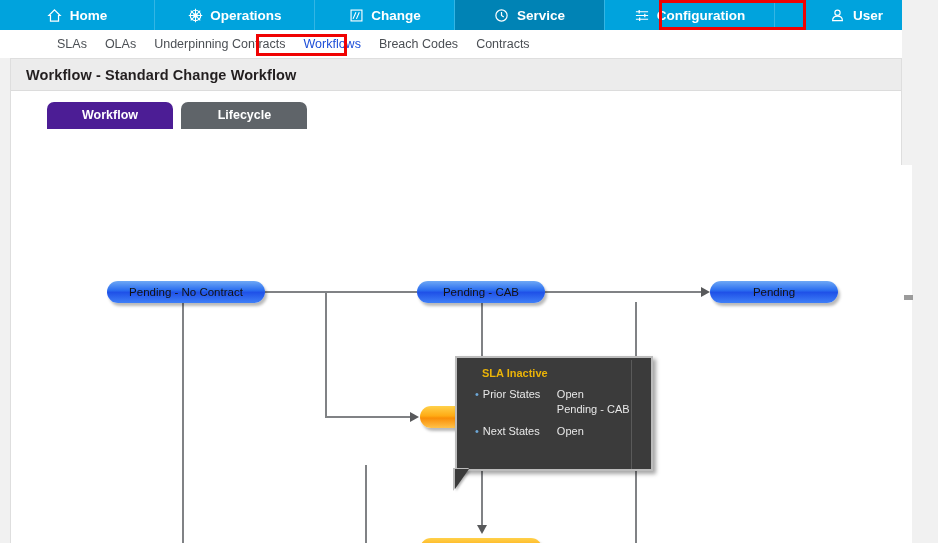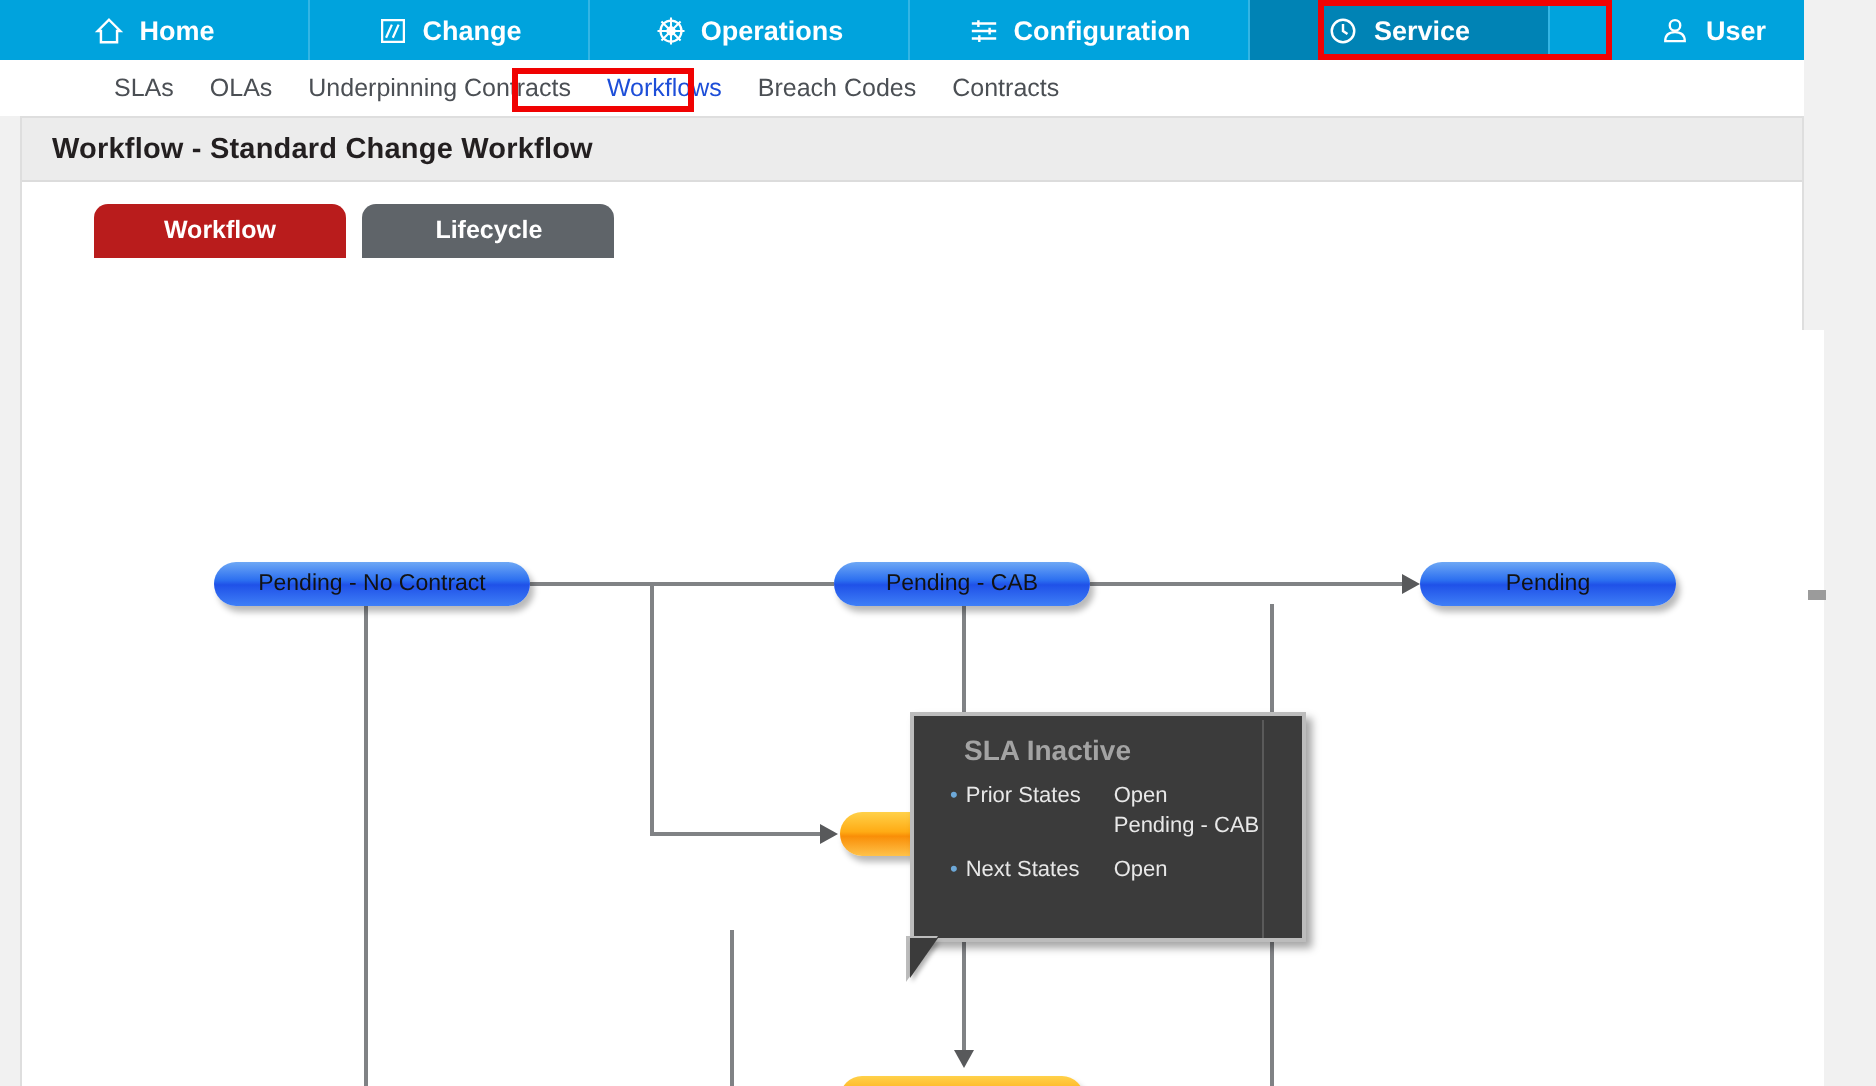--- a/index.html
+++ b/index.html
@@ -41,21 +41,21 @@
   .panel-head{height:32px;background:#ececec;border-bottom:1px solid #dcdcdc;display:flex;align-items:center;padding-left:15px;box-sizing:border-box;}
   .panel-title{font-size:14.5px;font-weight:bold;color:#231f20;letter-spacing:.1px;}
 
   
   .tabrow{position:relative;height:27px;margin-top:11px;padding-left:36px;box-sizing:border-box;}
   .tab{
     display:inline-block;height:27px;line-height:26px;padding:0 0;width:126px;text-align:center;
     font-size:12.5px;font-weight:bold;color:#ffffff;
     border-radius:7px 7px 0 0;box-sizing:border-box;vertical-align:bottom;
   }
-  .tab.active{background:#b91c1c;}
+  .tab.active{background:#4c1d95;}
   .tab.inactive{background:#5f6469;margin-left:4px;}
   .tabline{position:absolute;left:14px;top:127px;width:866px;height:3px;background:#8d949c;}
 
   
   .newbtn{
     position:absolute;left:14px;top:136px;width:124px;height:22px;background:#8d949c;
     border-radius:11px;color:#ffffff;font-size:12px;font-weight:bold;
     display:flex;align-items:center;justify-content:center;letter-spacing:.4px;
   }
 
@@ -86,21 +86,21 @@
   .arrow.right{border-top:5px solid transparent;border-bottom:5px solid transparent;border-left:9px solid #58595b;}
   .arrow.down{border-left:5px solid transparent;border-right:5px solid transparent;border-top:9px solid #58595b;}
 
   
   .tooltip{
     position:absolute;left:455px;top:356px;width:198px;height:115px;
     background:#3b3b3b;border:2px solid #bcbcbc;box-sizing:border-box;
     box-shadow:3px 3px 4px rgba(0,0,0,.35);
   }
   .tooltip .tip-title{
-    color:#a3a3a3;font-size:14px;font-weight:bold;
+    color:#eab308;font-size:11px;font-weight:bold;
     padding:9px 0 0 25px;
   }
   .tooltip .tip-body{padding:8px 0 0 18px;}
   .tip-row{display:flex;font-size:11px;color:#e8e8e8;line-height:15px;}
   .tip-bullet{color:#6da8d8;margin-right:4px;font-size:11px;}
   .tip-label{width:74px;}
   .tip-vals{display:flex;flex-direction:column;}
   .tip-gap{height:7px;}
   .tip-inner-line{position:absolute;right:19px;top:2px;width:1px;height:109px;background:#5a5a5a;}
   .tip-tail{
@@ -124,56 +124,56 @@
 
   <div class="topnav">
     <div class="navitem home">
       <span class="navicon">
         <svg width="15" height="15" viewBox="0 0 16 16">
             <path d="M8 2 L14 8 L12.3 8 L12.3 14 L3.7 14 L3.7 8 L2 8 Z" fill="none" stroke="#ffffff" stroke-width="1.3"></path>
           </svg>
       </span>
       <span>Home</span>
     </div>
-    <div class="navitem chg">
-      <span class="navicon">
-        <svg width="15" height="15" viewBox="0 0 16 16">
-          <rect x="2.2" y="2.2" width="11.6" height="11.6" fill="none" stroke="#fff" stroke-width="1.2"></rect>
-          <path d="M4.3 11.6 L7.4 4.6 M7.9 11.6 L11 4.6" stroke="#fff" stroke-width="1.2"></path>
-        </svg>
-      </span>
-      <span>Change</span>
-    </div>
     <div class="navitem ops">
       <span class="navicon">
         <svg width="15" height="15" viewBox="0 0 16 16">
           <circle cx="8" cy="8" r="5.6" fill="none" stroke="#fff" stroke-width="1.2"></circle>
           <circle cx="8" cy="8" r="1.9" fill="none" stroke="#fff" stroke-width="1.2"></circle>
           <path d="M8 0.8 L8 15.2 M0.8 8 L15.2 8 M2.9 2.9 L13.1 13.1 M13.1 2.9 L2.9 13.1" stroke="#fff" stroke-width="1.1"></path>
         </svg>
       </span>
       <span>Operations</span>
     </div>
+    <div class="navitem chg">
+      <span class="navicon">
+        <svg width="15" height="15" viewBox="0 0 16 16">
+          <rect x="2.2" y="2.2" width="11.6" height="11.6" fill="none" stroke="#fff" stroke-width="1.2"></rect>
+          <path d="M4.3 11.6 L7.4 4.6 M7.9 11.6 L11 4.6" stroke="#fff" stroke-width="1.2"></path>
+        </svg>
+      </span>
+      <span>Change</span>
+    </div>
+    <div class="navitem svc">
+      <span class="navicon">
+        <svg width="15" height="15" viewBox="0 0 16 16">
+          <circle cx="8" cy="8" r="6" fill="none" stroke="#fff" stroke-width="1.3"></circle>
+          <path d="M8 4.3 L8 8 L10.4 9.6" fill="none" stroke="#fff" stroke-width="1.3"></path>
+        </svg>
+      </span>
+      <span>Service</span>
+    </div>
     <div class="navitem cfg">
       <span class="navicon">
         <svg width="16" height="15" viewBox="0 0 16 16">
           <path d="M1.5 4 L14.5 4 M1.5 8 L14.5 8 M1.5 12 L14.5 12" stroke="#fff" stroke-width="1.3"></path>
           <path d="M5 2.2 L5 5.8 M11 6.2 L11 9.8 M5.5 10.2 L5.5 13.8" stroke="#fff" stroke-width="1.3"></path>
         </svg>
       </span>
       <span>Configuration</span>
-    </div>
-    <div class="navitem svc">
-      <span class="navicon">
-        <svg width="15" height="15" viewBox="0 0 16 16">
-          <circle cx="8" cy="8" r="6" fill="none" stroke="#fff" stroke-width="1.3"></circle>
-          <path d="M8 4.3 L8 8 L10.4 9.6" fill="none" stroke="#fff" stroke-width="1.3"></path>
-        </svg>
-      </span>
-      <span>Service</span>
     </div>
     <div class="navitem usr">
       <span class="navicon">
         <svg width="15" height="15" viewBox="0 0 16 16">
           <circle cx="8" cy="5" r="2.8" fill="none" stroke="#fff" stroke-width="1.25"></circle>
           <path d="M2.8 13.4 C2.8 9.9 5.2 8.6 8 8.6 C10.8 8.6 13.2 9.9 13.2 13.4 Z" fill="none" stroke="#fff" stroke-width="1.25"></path>
         </svg>
       </span>
       <span>User</span>
     </div>

